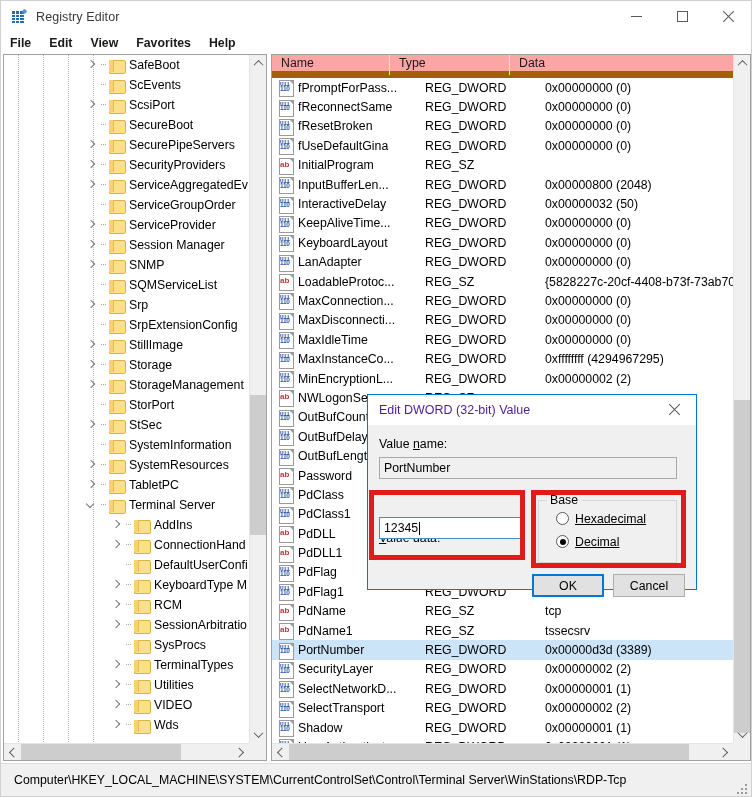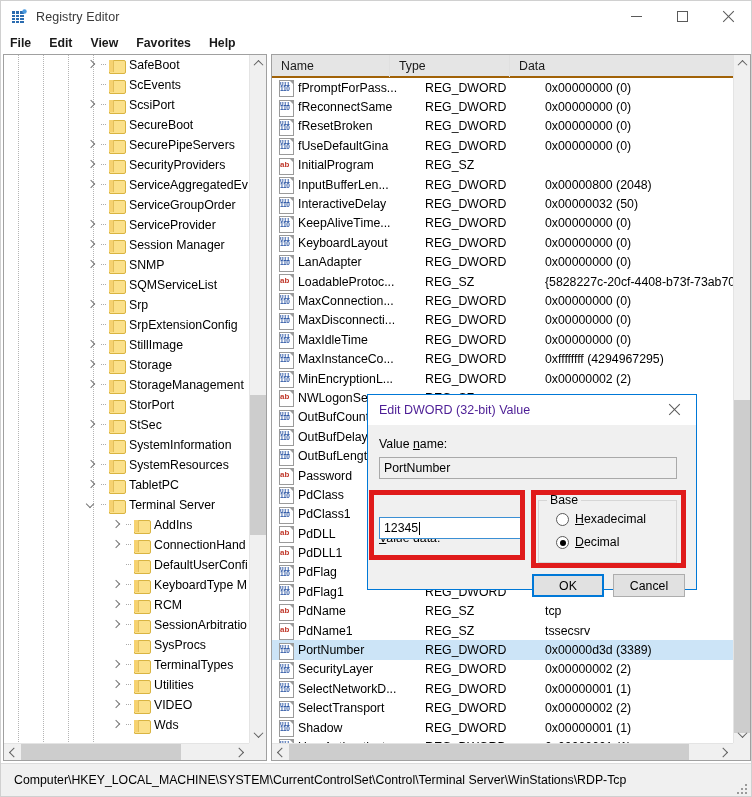--- a/index.html
+++ b/index.html
@@ -114,21 +114,21 @@
   .tree-label { padding-right: 4px; }
   
   .guide {
     position: absolute; top: 0; bottom: 0; width: 1px;
     background: repeating-linear-gradient(to bottom, #b5b5b5 0 1px, transparent 1px 2px);
   }
 
   
   .list-header {
     position: absolute; left: 0; top: 0; right: 17px; height: 23px;
-    background: #e5e5e5; border-bottom: 2px solid #a16207;
+    background: #fca5a5; border-bottom: 7px solid #a16207;
     display: flex; align-items: center; font-size: 12.3px;
   }
   .hcell {
     height: 23px; display: flex; align-items: center; padding-left: 9px;
     border-right: 1px solid #e0e0e0; color: #1a1a1a;
   }
   .hcell.c1 { width: 118px; }
   .hcell.c2 { width: 120px; }
   .hcell.c3 { flex: 1; border-right: none; }
   .list-viewport {
@@ -237,21 +237,21 @@
     display:inline-block; width: 1px; height: 13px; background: #000; margin-left: 1px;
     vertical-align: -2px;
   }
   .groupbox {
     position: absolute; border: 1px solid #d6d6d6; background: #f0f0f0;
   }
   .groupbox-title {
     position: absolute; top: -8px; left: 8px; background: #f0f0f0;
     padding: 0 3px; font-size: 12.3px;
   }
-  .radio-row { display: flex; align-items: flex-end; font-size: 12.3px; }
+  .radio-row { display: flex; align-items: flex-start; font-size: 12.3px; text-decoration: underline; }
   .radio {
     width: 13px; height: 13px; border-radius: 50%;
     border: 1px solid #5a5a5a; background: #fff; margin-right: 6px;
     position: relative; flex: none;
   }
   .radio.checked::after {
     content:""; position:absolute; left: 2.5px; top: 2.5px;
     width: 6px; height: 6px; border-radius: 50%; background: #000;
   }
   .btn {

